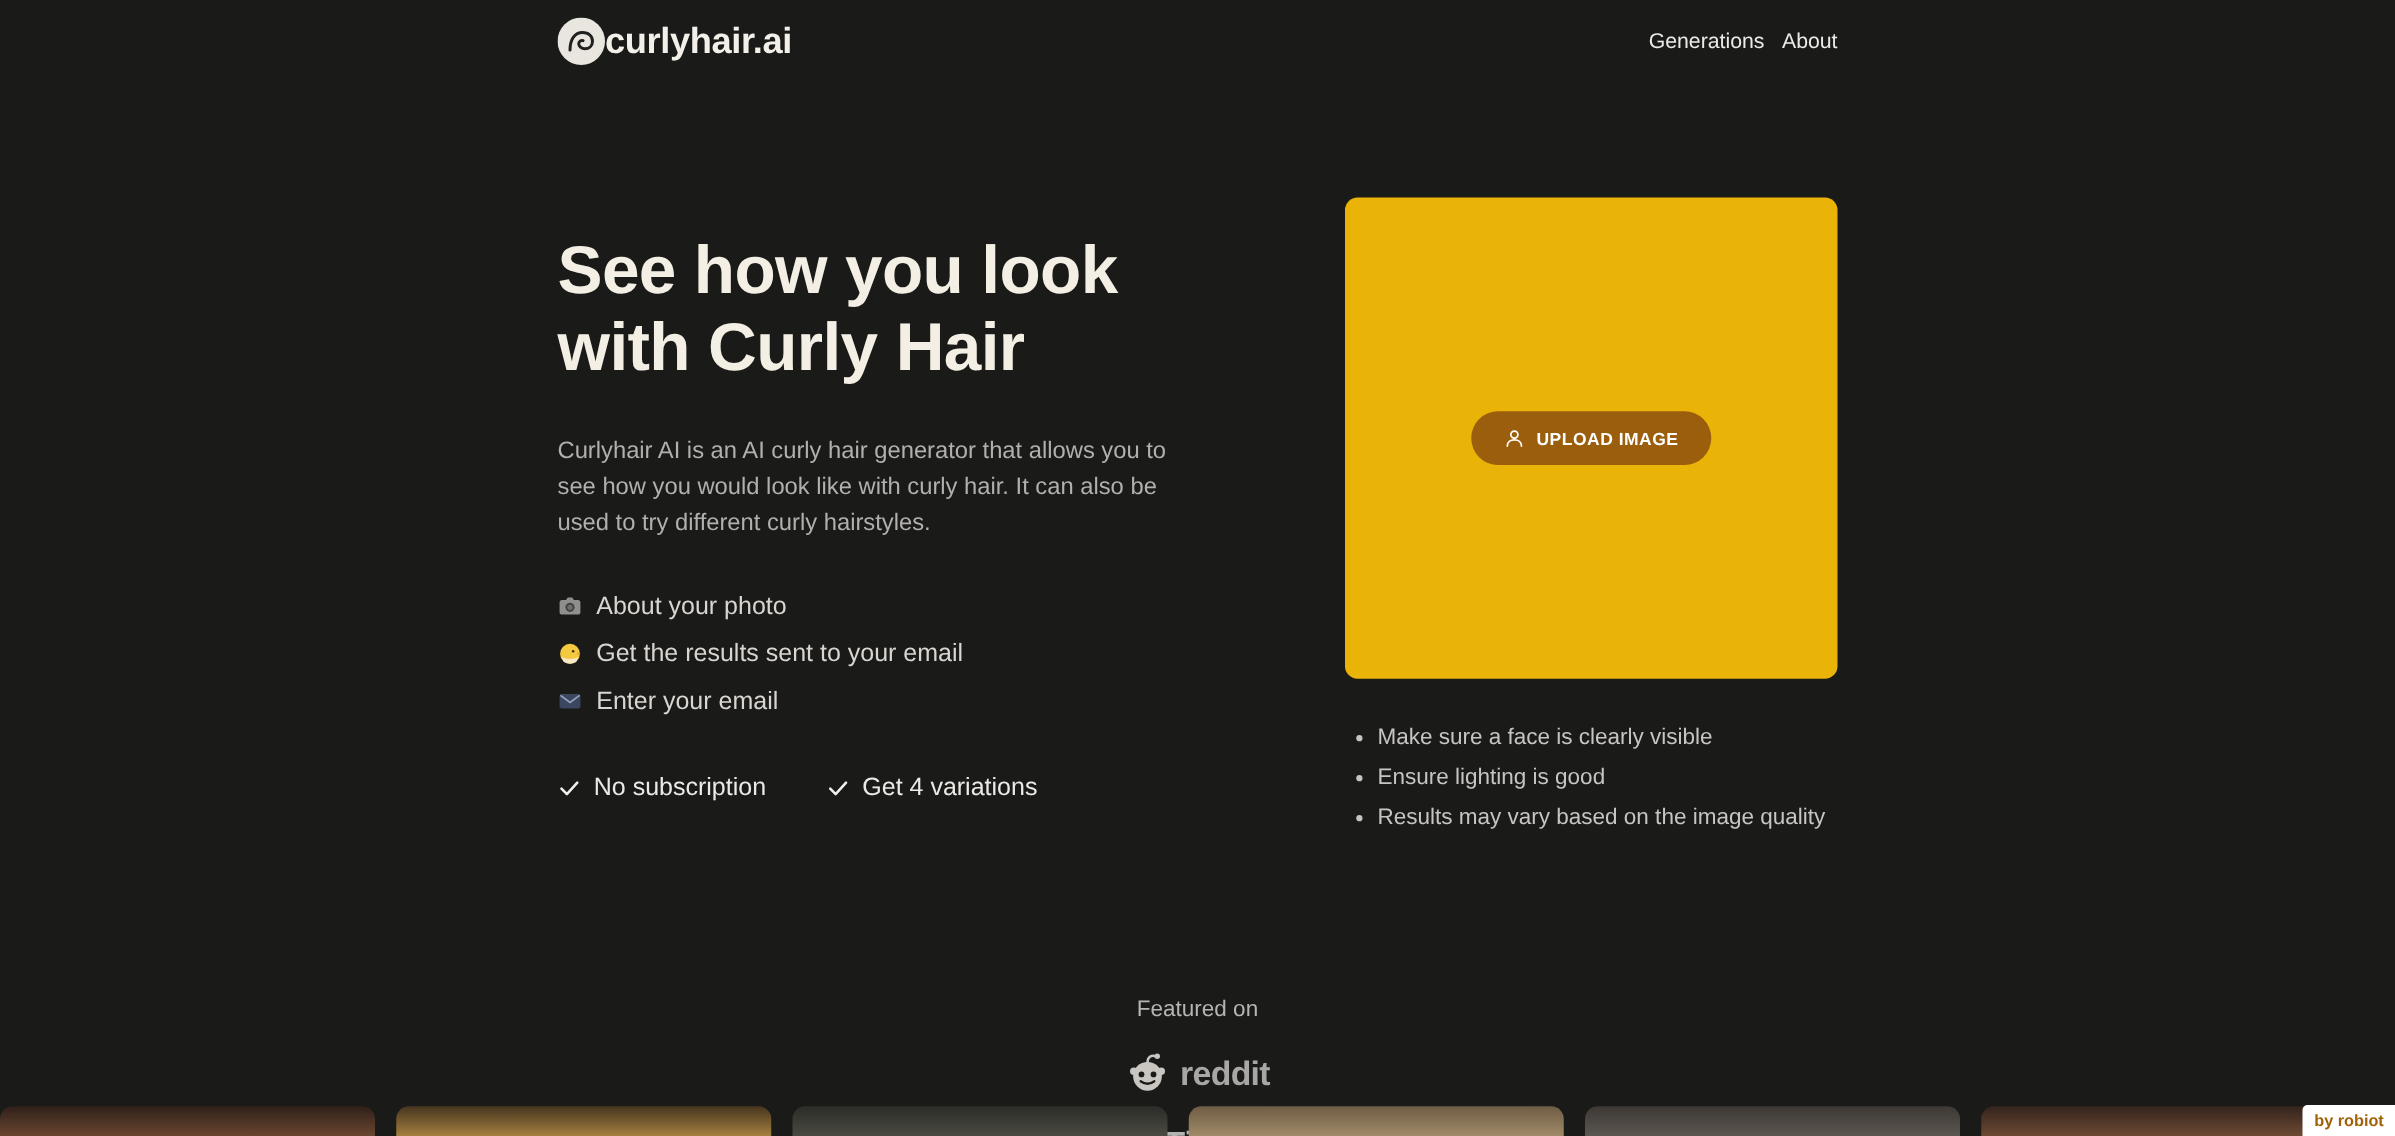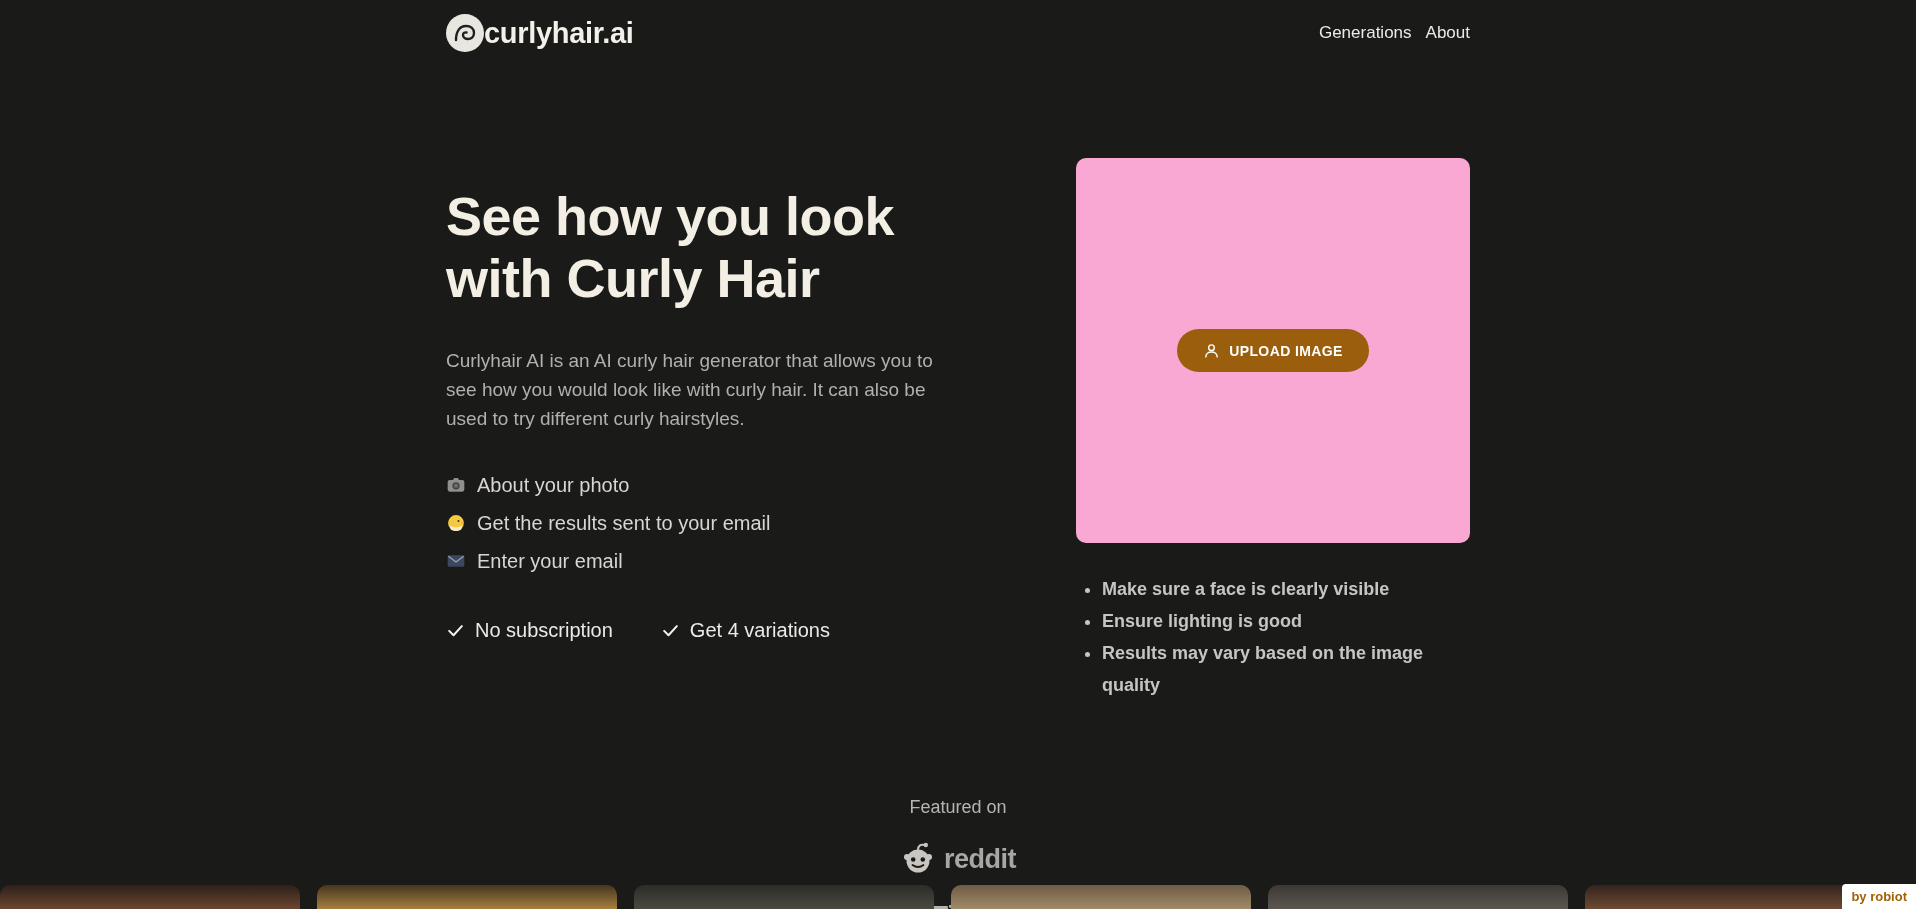--- a/index.html
+++ b/index.html
@@ -27,35 +27,35 @@
   .desc { margin-top: 38px; width: 505px; font-size: 19px; line-height: 1.52; color: #b2b0ac; }
   .steps { margin-top: 40px; list-style: none; }
   .steps li { display: flex; align-items: center; gap: 11px; font-size: 20px; color: #d9d6d1; margin-bottom: 15px; }
   .perks { margin-top: 46px; display: flex; gap: 48px; }
   .perk { display: flex; align-items: center; gap: 10px; font-size: 20px; color: #eceae6; }
 
   
   .hero-right { width: 394px; }
   .upload-card {
     width: 394px; height: 385px;
-    background: #f9a8d4;
+    background: #eab308;
     border-radius: 10px;
     display: flex; align-items: center; justify-content: center;
   }
   .upload-btn {
     display: flex; align-items: center; gap: 9px;
     background: #9a5e0d; color: #ffffff;
     border: none; border-radius: 22px;
     padding: 13px 26px;
     font-family: "Liberation Sans", sans-serif;
     font-size: 14px; font-weight: 700; letter-spacing: 0.4px;
     cursor: pointer;
   }
   .tips { margin-top: 30px; padding-left: 26px; }
-  .tips li { font-size: 18px; color: #c7c5c1; line-height: 1.78; font-weight: bold; }
+  .tips li { font-size: 18px; color: #c7c5c1; line-height: 1.78; }
 
   
   .featured {
     position: absolute; top: 797px; left: 0; right: 0;
     display: flex; justify-content: center; align-items: center; gap: 23px; flex-direction: column;
   }
   .featured-label { font-size: 18px; color: #b7b5b1; }
   .logo-group { display: flex; align-items: center; gap: 8px; }
   .reddit-word { font-size: 27px; font-weight: 700; color: #a9a7a3; letter-spacing: -0.5px; }
   .tiktok-word { font-size: 28px; font-weight: 700; color: #b4b2ae; letter-spacing: -0.3px; }

